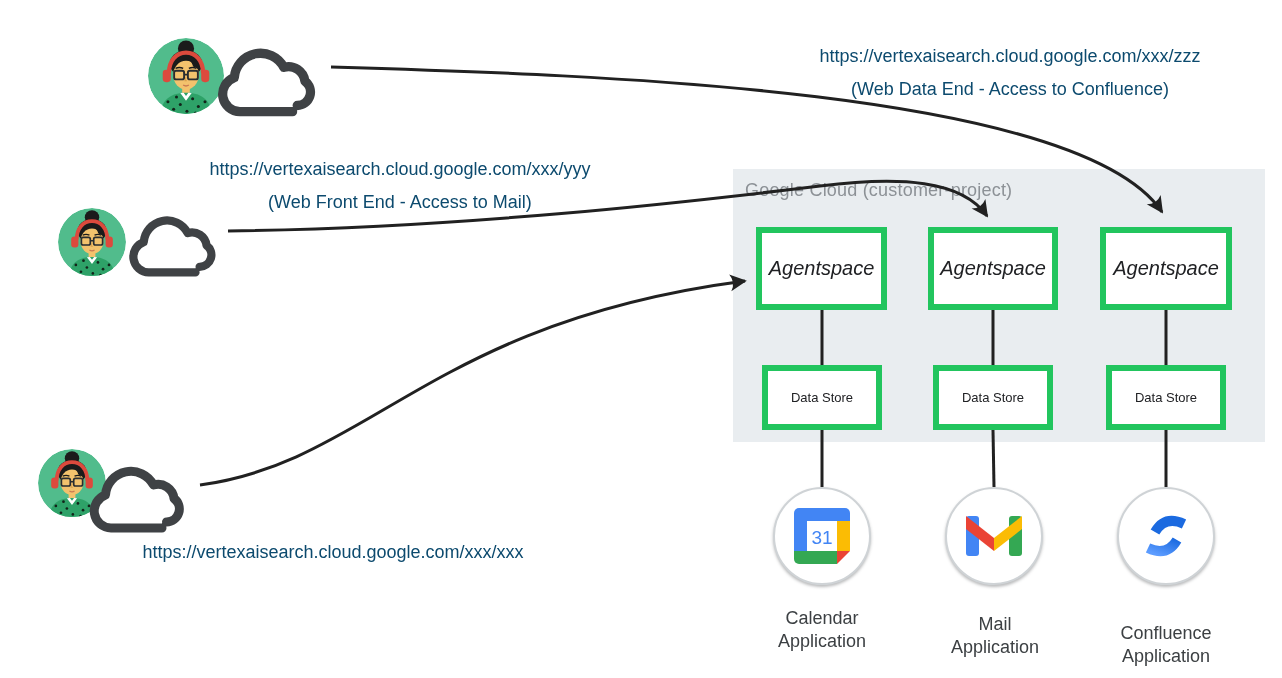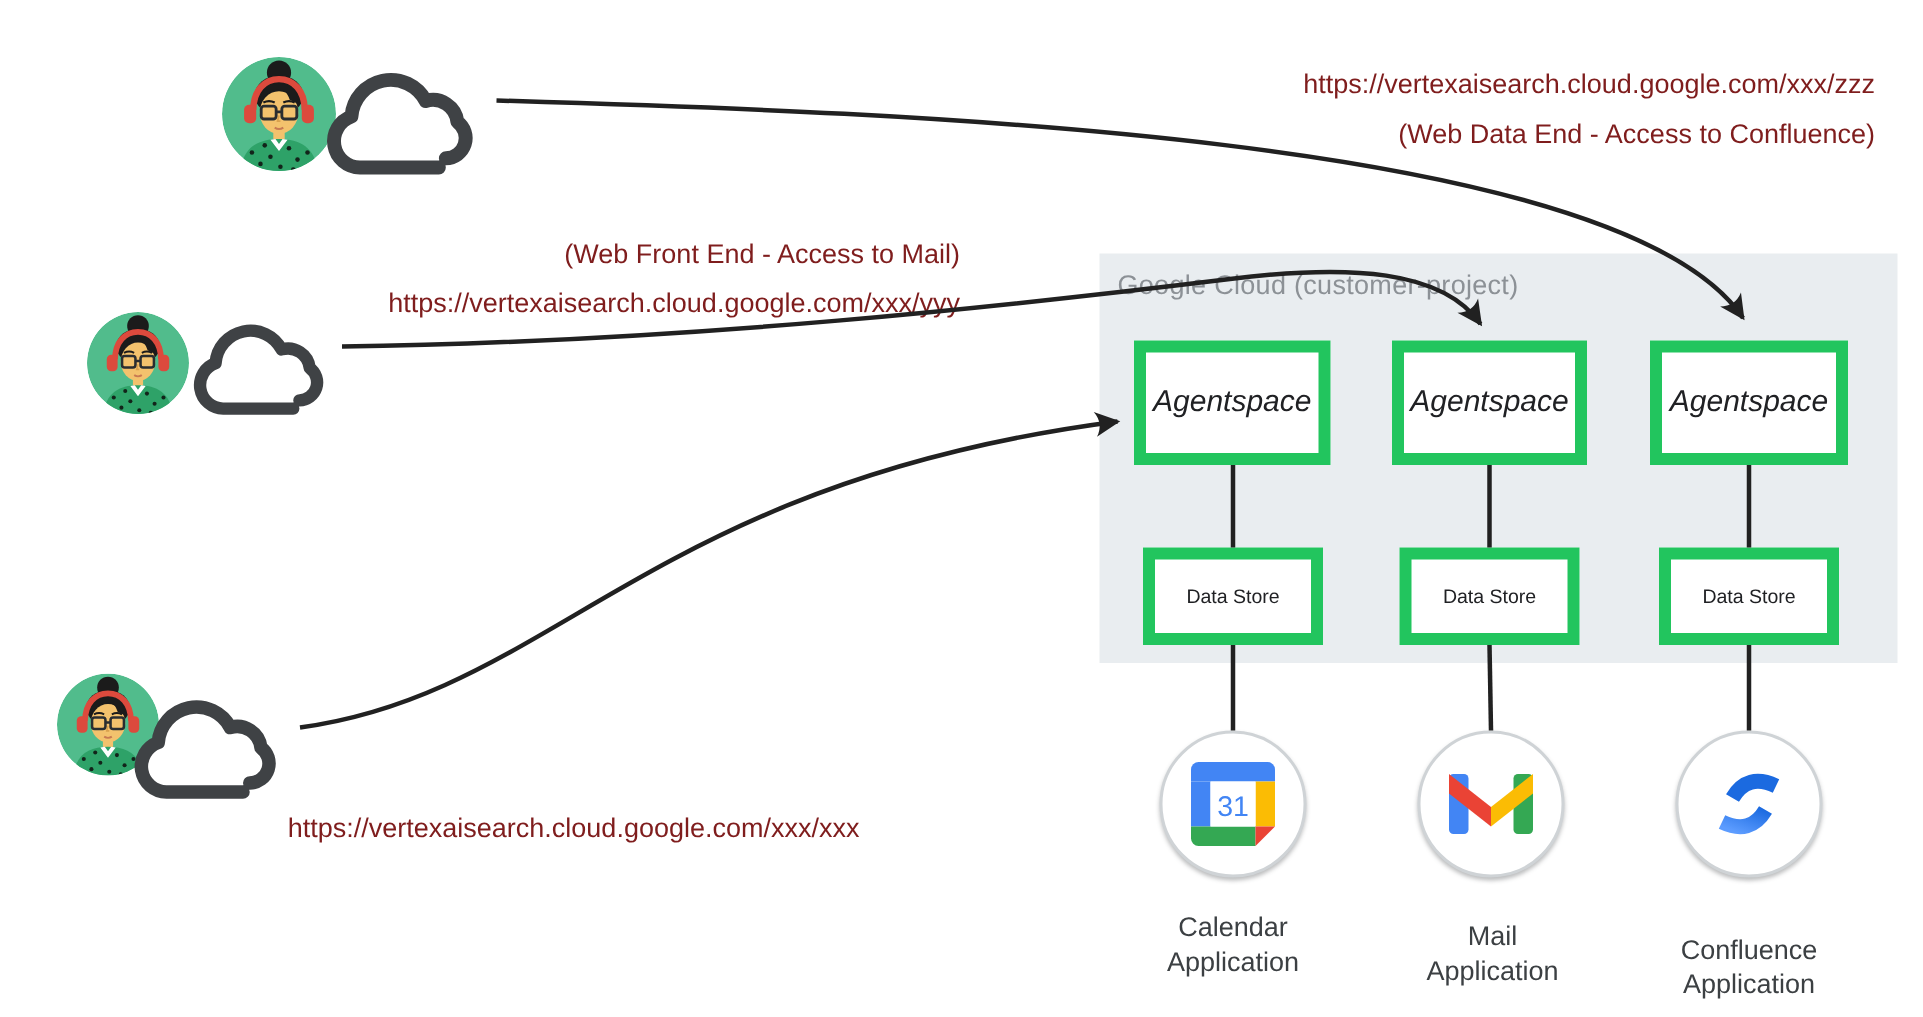--- a/index.html
+++ b/index.html
@@ -2,26 +2,26 @@
 <html><head>
 <meta charset="utf-8">
 <style>
   html,body{margin:0;padding:0;background:#fff;}
   #canvas{
     position:relative;width:1282px;height:678px;background:#ffffff;
     font-family:"Liberation Sans", sans-serif;color:#202124;overflow:hidden;
   }
   .abs{position:absolute;}
   
-  .user-text{position:absolute;width:480px;text-align:right;font-size:18px;line-height:33px;color:#7f1d1d;}
+  .user-text{position:absolute;width:480px;text-align:center;font-size:18px;line-height:33px;color:#0c4a6e;}
   
   .panel{position:absolute;left:733px;top:169px;width:532px;height:273px;background:#E9EDF0;}
   .panel-title{position:absolute;left:745px;top:180px;font-size:18px;color:#8C9196;letter-spacing:.2px;}
   
-  .node{position:absolute;background:#fff;border:8px solid #22c55e;display:flex;align-items:center;justify-content:center;box-sizing:border-box;}
+  .node{position:absolute;background:#fff;border:6px solid #22c55e;display:flex;align-items:center;justify-content:center;box-sizing:border-box;}
   .agent{top:227px;height:83px;font-size:20px;font-style:italic;}
   .store{top:365px;height:65px;width:120px;font-size:13px;}
   
   .app-circle{position:absolute;top:487px;width:98px;height:98px;background:#fff;border:2px solid #CFD3D6;
     border-radius:50%;box-sizing:border-box;display:flex;align-items:center;justify-content:center;
     box-shadow:0 2px 3px rgba(60,64,67,.35);}
   .app-label{position:absolute;width:170px;text-align:center;font-size:18px;line-height:23px;color:#3C4043;}
   .overlay{position:absolute;left:0;top:0;pointer-events:none;z-index:10;}
 </style>
 </head>
@@ -188,22 +188,22 @@
       <rect x="42" y="34.5" width="10.5" height="9" rx="2" stroke="#2A2D30" stroke-width="2" fill="none"></rect>
       <path d="M38,38.5 h4" stroke="#2A2D30" stroke-width="2"></path>
       <path d="M40,41 L39,45 L41,45" stroke="#D9A14E" stroke-width="1.2" fill="none"></path>
       <path d="M37,49.5 Q40,51.5 43,49.5" stroke="#C87A52" stroke-width="1.5" fill="none"></path>
     </g>
   </svg>
   <svg class="abs" style="left:124px;top:192px;" width="110" height="92" viewBox="0 0 120 95">
     <path d="M78,85 h-51 a17,17 0 0 1 -5.5,-33 a25.5,25.5 0 0 1 48,-10 a16,16 0 0 1 20.5,13.5 a13,13 0 0 1 -7.5,23.5" fill="#ffffff" stroke="#3F4245" stroke-width="9" stroke-linecap="round" stroke-linejoin="round"></path>
   </svg>
   <div class="user-text" style="left:160px;top:153px;">
+    <div>https://vertexaisearch.cloud.google.com/xxx/yyy</div>
     <div>(Web Front End - Access to Mail)</div>
-    <div>https://vertexaisearch.cloud.google.com/xxx/yyy</div>
   </div>
 
   <svg class="abs" style="left:38px;top:449px;" width="68" height="68" viewBox="0 0 80 80">
     <defs>
         <clipPath id="avc3">
           <circle cx="40" cy="40" r="40"></circle>
         </clipPath>
       </defs>
     <g clip-path="url(#avc3)">
       <circle cx="40" cy="40" r="40" fill="#51BC8C"></circle>

